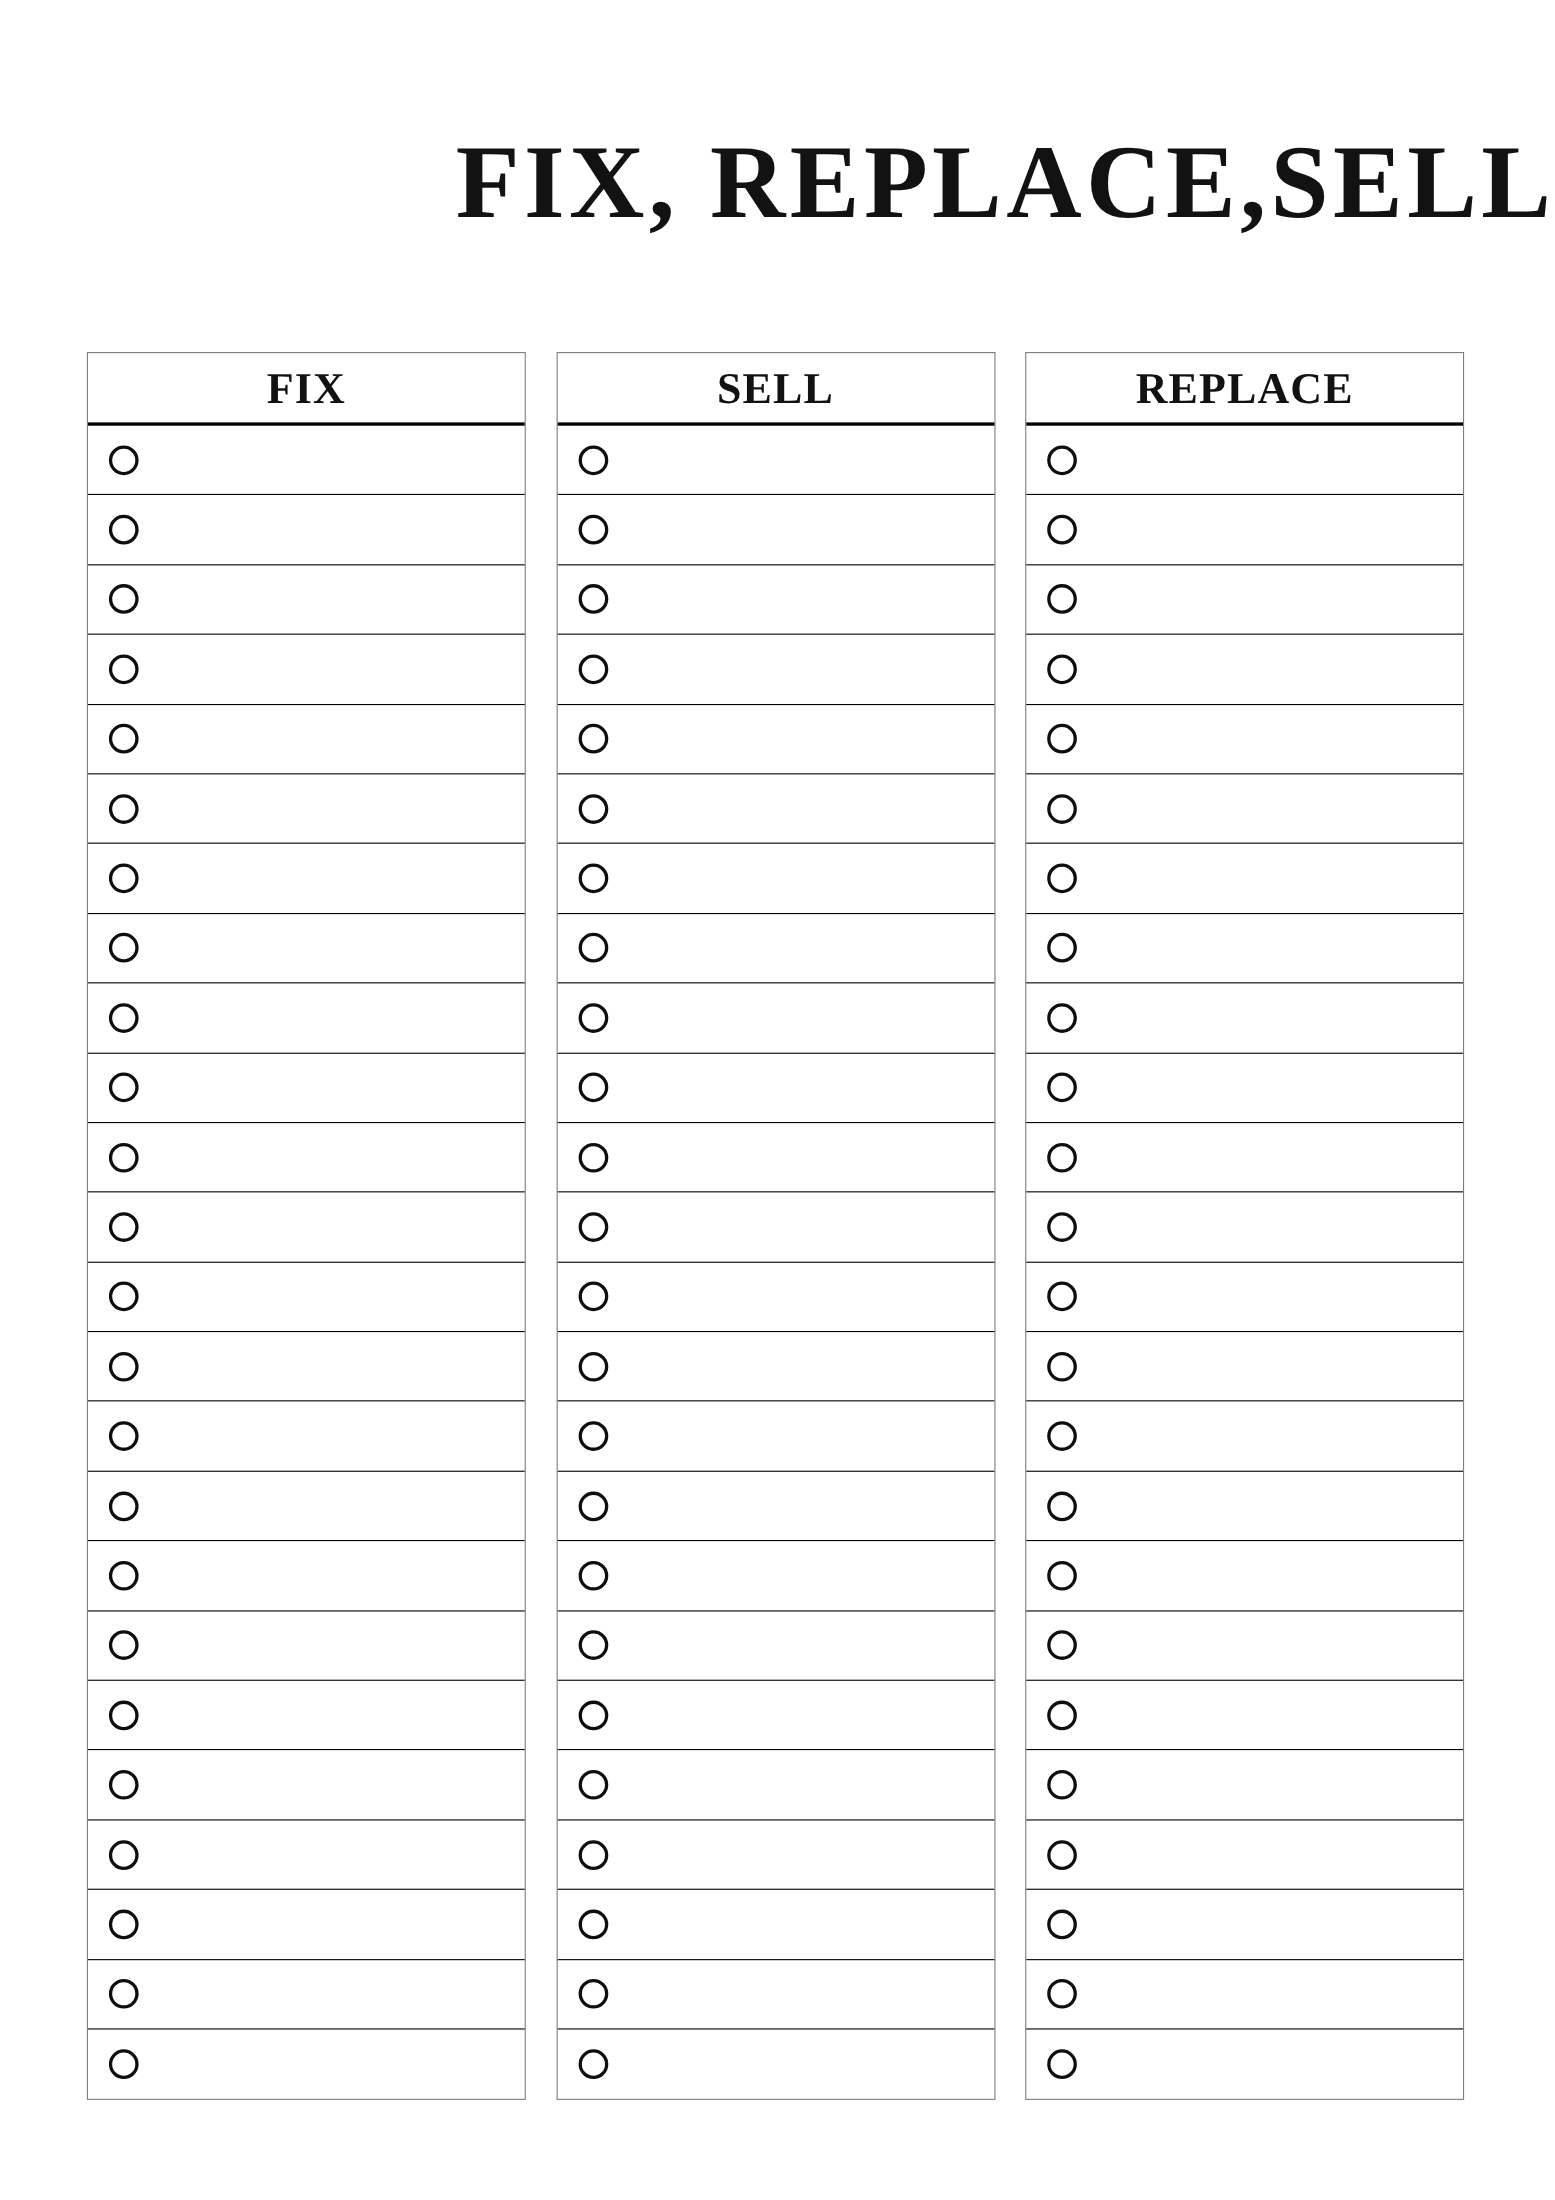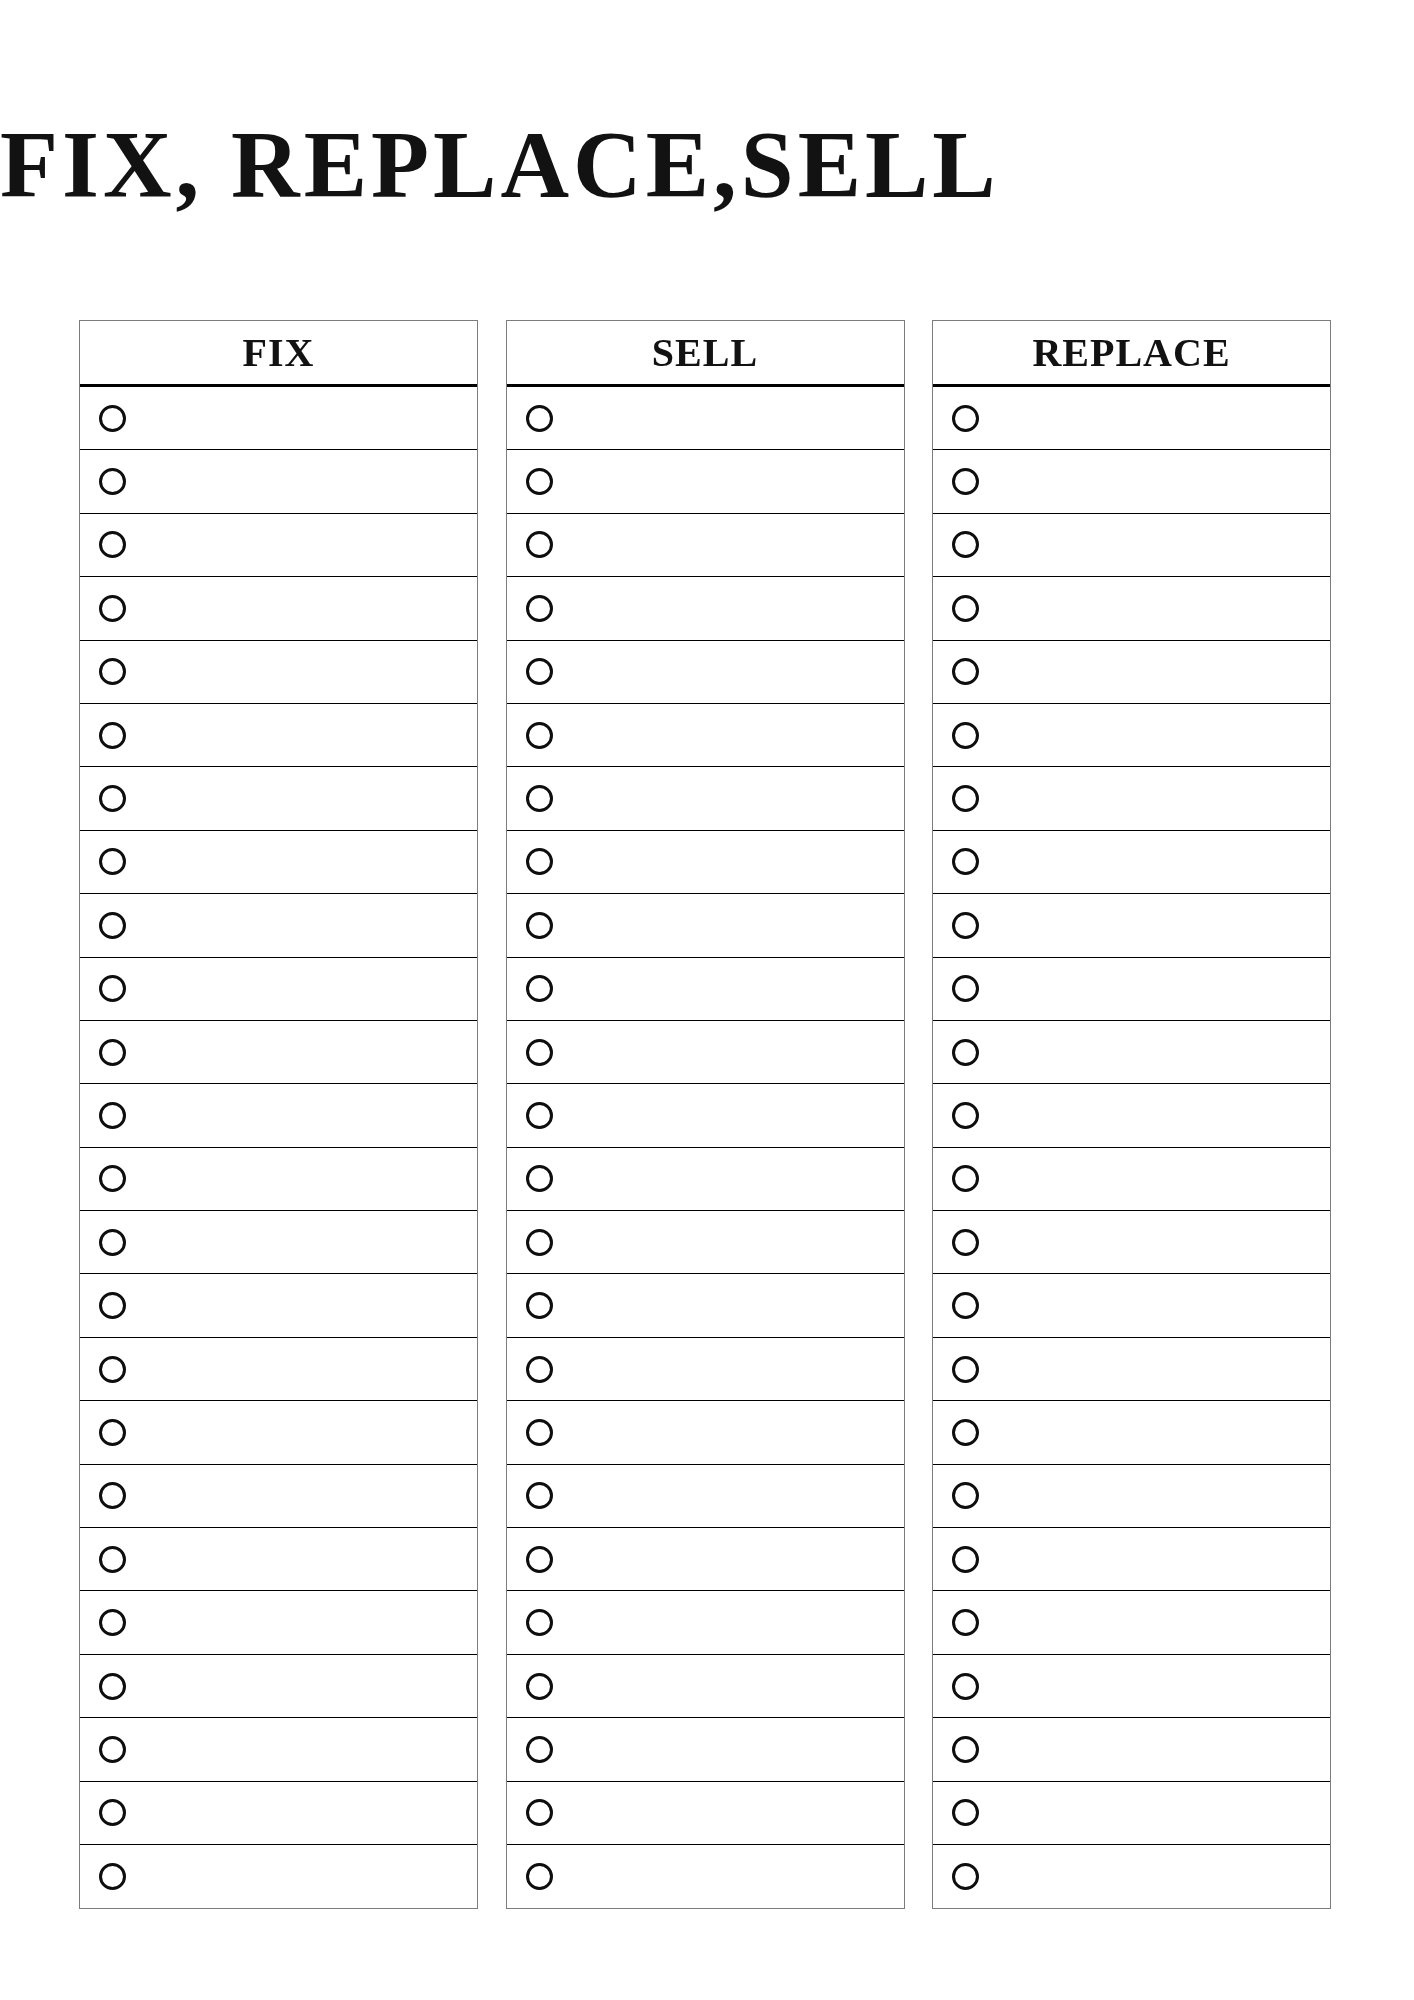--- a/index.html
+++ b/index.html
@@ -12,21 +12,21 @@
   html,body{ background:var(--bg); }
   body{
     width:1414px; height:2000px;
     position:relative;
     font-family:"Liberation Serif","DejaVu Serif",serif;
     overflow:hidden;
   }
   .page-title{
     position:absolute;
     top:118px; left:0; width:100%;
-    text-align:left;
+    text-align:right;
     font-size:95px;
     font-weight:700;
     letter-spacing:4px;
     line-height:1;
     color:var(--text);
     white-space:nowrap;
   }
   .columns{
     position:absolute;
     top:320px; left:79px;

